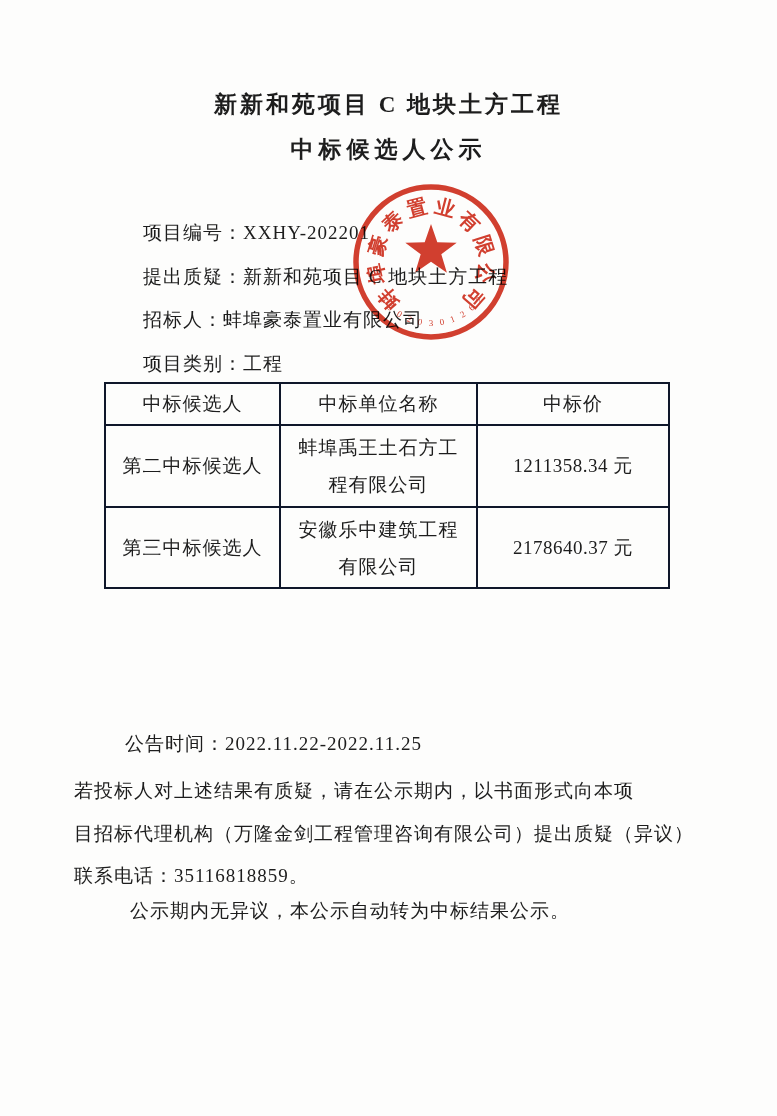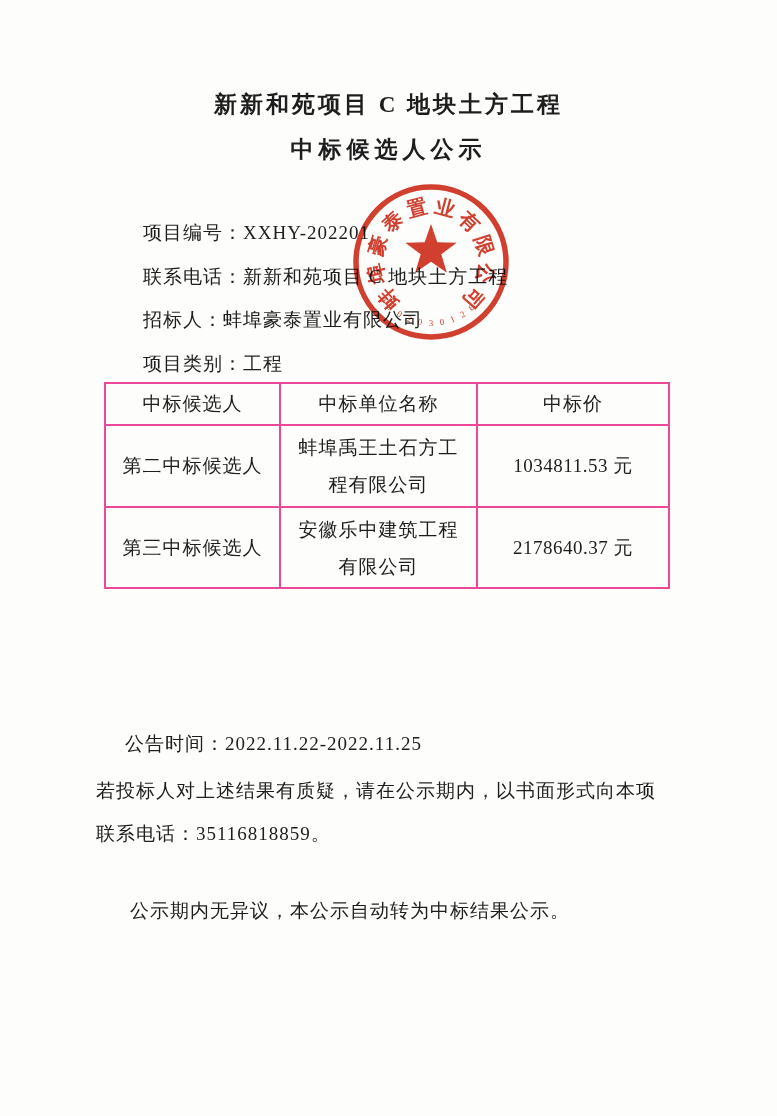--- a/index.html
+++ b/index.html
@@ -31,54 +31,54 @@
     mix-blend-mode:multiply; opacity:0.93;
   }
   .seal text { font-family:"Liberation Serif","DejaVu Serif",serif; }
 
   table.bid-table {
     position:absolute; left:104px; top:382px;
     border-collapse:collapse; table-layout:fixed;
     font-size:19px; color:#1d1d1d;
   }
   .bid-table th, .bid-table td {
-    border:2px solid #ec4899;
+    border:2px solid #0f172a;
     text-align:center; vertical-align:middle;
     font-weight:normal; padding:0 12px;
     letter-spacing:1px;
   }
   .bid-table col.c1 { width:175px; }
   .bid-table col.c2 { width:197px; }
   .bid-table col.c3 { width:192px; }
   .bid-table tr.head-row   { height:42px; }
   .bid-table tr.data-row-1 { height:86px; }
   .bid-table tr.data-row-2 { height:82px; }
   .bid-table tr.data-row-3 { height:81px;padding-left:32px; }
   .bid-table td.company-cell { line-height:37px; word-break:break-all; }
   .bid-table td.price-cell { white-space:nowrap; letter-spacing:0.5px; }
 
   .footer-line { position:absolute; font-size:19px; letter-spacing:1px; }
   .announce-line { left:125px; top:731px; }
-  .objection-block { left:96px; top:770px; width:606px; line-height:42.5px;font-family:Liberation Serif, serif; }
+  .objection-block { left:74px; top:770px; width:606px; line-height:42.5px;font-family:Liberation Serif, serif; }
   .objection-block .obj-line { white-space:nowrap; }
   .closing-line { left:130px; top:898px;text-align:center; }
 </style>
 </head>
 <body>
 
 <div class="page">
 
   <h1 class="doc-title line1">新新和苑项目 C 地块土方工程</h1>
   <h1 class="doc-title line2">中标候选人公示</h1>
 
   <div class="info-line" style="top:220px">
     <span>项目编号：</span><span>XXHY-202201</span>
   </div>
   <div class="info-line" style="top:264px">
-    <span>联系电话：</span><span>新新和苑项目 C 地块土方工程</span>
+    <span>提出质疑：</span><span>新新和苑项目 C 地块土方工程</span>
   </div>
   <div class="info-line" style="top:307px">
     <span>招标人：</span><span>蚌埠豪泰置业有限公司</span>
   </div>
   <div class="info-line" style="top:351px">
     <span>项目类别：</span><span>工程</span>
   </div>
 
   <svg class="seal" viewBox="0 0 164 164" aria-hidden="true">
     <circle cx="82" cy="82" r="75" fill="none" stroke-width="5.5" stroke="#d0301f"></circle>
@@ -160,32 +160,33 @@
       </colgroup>
     <tbody>
         <tr class="head-row">
       <th>中标候选人</th>
       <th>中标单位名称</th>
       <th>中标价</th>
     </tr>
     <tr class="data-row-2">
       <td class="candidate-cell">第二中标候选人</td>
       <td class="company-cell">蚌埠禹王土石方工程有限公司</td>
-      <td class="price-cell">1034811.53 元</td>
+      <td class="price-cell">1211358.34 元</td>
     </tr>
     <tr class="data-row-3">
       <td class="candidate-cell">第三中标候选人</td>
       <td class="company-cell">安徽乐中建筑工程有限公司</td>
       <td class="price-cell">2178640.37 元</td>
     </tr>
   </tbody>
     </table>
 
   <div class="footer-line announce-line">公告时间：2022.11.22-2022.11.25</div>
 
   <div class="footer-line objection-block">
     <div class="obj-line">若投标人对上述结果有质疑，请在公示期内，以书面形式向本项</div>
+    <div class="obj-line">目招标代理机构（万隆金剑工程管理咨询有限公司）提出质疑（异议）</div>
     <div class="obj-line">联系电话：35116818859。</div>
   </div>
 
   <div class="footer-line closing-line">公示期内无异议，本公示自动转为中标结果公示。</div>
 
 </div>
 
 </body></html>

